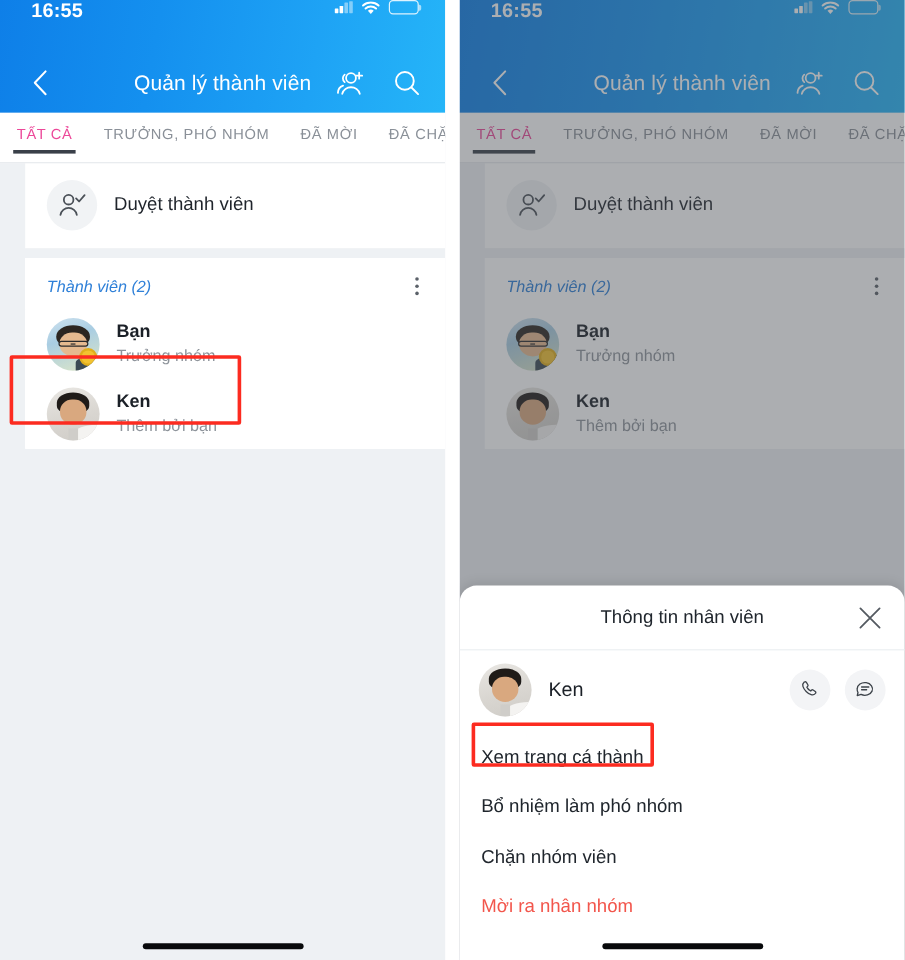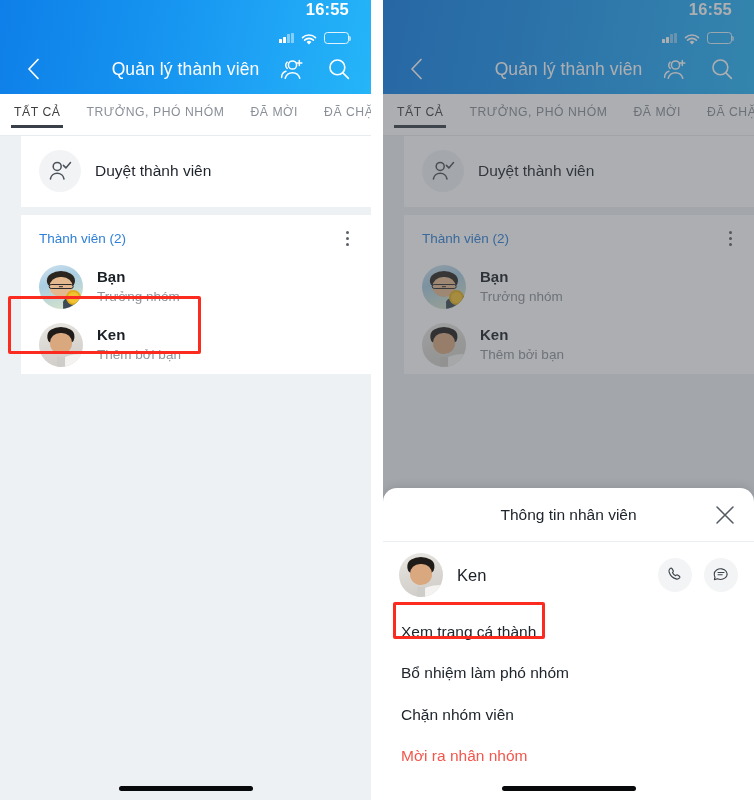--- a/index.html
+++ b/index.html
@@ -22,25 +22,24 @@
     overflow: hidden;
     background: #eef1f4;
   }
   .phone.left { margin-right: 12px; }
   .phone.right { width: 371px; }
 
   
   .statusbar {
     height: 44px;
     display: flex;
-    align-items: flex-end;
+    align-items: flex-start;
     justify-content: space-between;
     padding: 0 22px 0 26px;
     color: #ffffff;
-    flex-direction: column;
   }
   .sb-time {
     font-size: 16.5px;
     font-weight: bold;
     letter-spacing: 0.2px;
   }
   .sb-icons { display: flex; align-items: center; gap: 7px; }
   .cell { display: flex; align-items: flex-end; gap: 1.5px; height: 10px; }
   .cell i { display: block; width: 2.6px; background: #ffffff; border-radius: 0.5px; }
   .cell i:nth-child(1) { height: 4px; }
@@ -109,21 +108,21 @@
     position: relative;
   }
   .tab {
     font-size: 12.2px;
     color: #8a9098;
     letter-spacing: .55px;
     padding-top: 11px;
     position: relative;
     white-space: nowrap;
   }
-  .tab.active { color: #404040; font-weight: normal; }
+  .tab.active { color: #ec4899; font-weight: normal; }
   .tab.active::after {
     content: "";
     position: absolute;
     left: -3px; right: -3px;
     bottom: -9px;
     height: 2.6px;
     background: #3a4049;
   }
   .tabs::after {
     content: "";
@@ -154,20 +153,21 @@
   .approve-label { font-size: 15.5px; color: #1f242b; }
 
   .gap { height: 8px; background: #eef1f4; }
 
   .section-head {
     display: flex;
     align-items: center;
     justify-content: space-between;
     padding: 12px 18px 8px 18px;
     background: #ffffff;
+    font-style: italic;
   }
   .section-title { font-size: 13.5px; color: #2f80d8; }
   .kebab { display: flex; flex-direction: column; gap: 2.6px; padding: 4px 4px; }
   .kebab i { width: 3.2px; height: 3.2px; border-radius: 50%; background: #5b6169; display: block; }
 
   .member-row {
     display: flex;
     align-items: center;
     gap: 14px;
     padding: 7px 18px;

